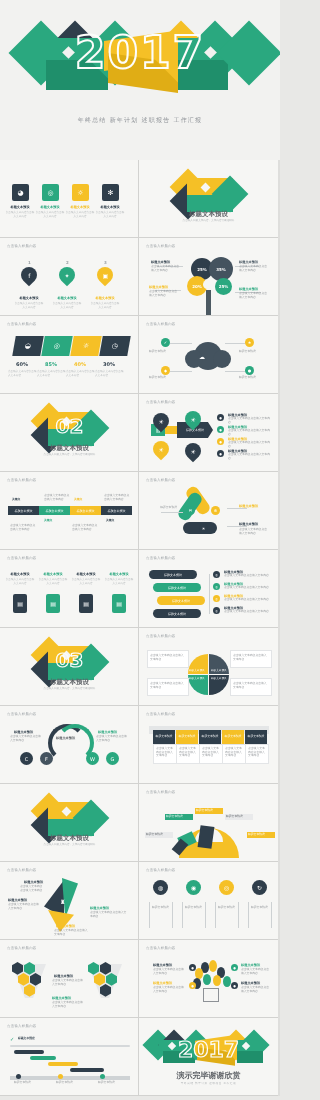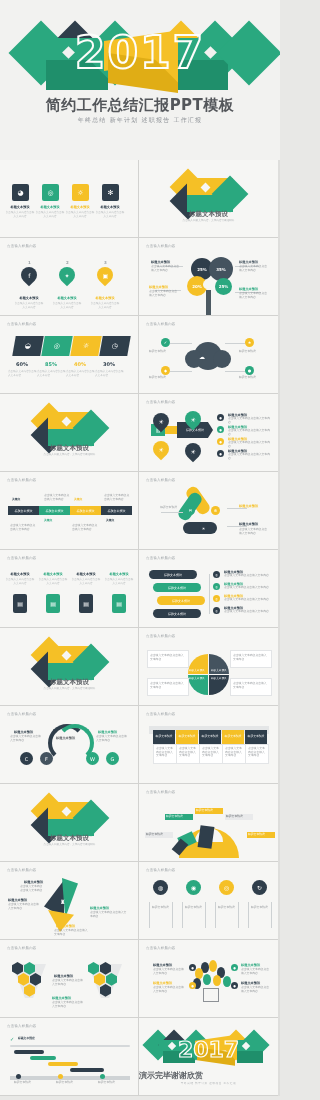--- a/index.html
+++ b/index.html
@@ -56,21 +56,21 @@
   .tbar{position:absolute;height:9px;display:flex;align-items:center;justify-content:center;color:#fff;font-size:3px;}
   .card{position:absolute;background:#fff;border:.5px solid #e2e4e6;}
   .phone{position:absolute;width:14px;height:19px;border-radius:2px;display:flex;align-items:center;justify-content:center;color:#fff;font-size:6px;}
   .ring{position:absolute;border-radius:50%;border-style:solid;}
   .quad{position:absolute;width:20px;height:20px;}
   .th{position:absolute;width:22px;height:14px;display:flex;align-items:center;justify-content:center;color:#fff;font-size:2.8px;text-align:center;line-height:3.4px;}
   .tc{position:absolute;width:22px;height:18px;background:#fff;border:.5px solid #e3e5e7;}
   .hex{position:absolute;width:11px;height:12.7px;clip-path:polygon(50% 0,100% 25%,100% 75%,50% 100%,0 75%,0 25%);
        display:flex;align-items:center;justify-content:center;color:#fff;font-size:3px;}
   .ic{position:absolute;border-radius:50%;display:flex;align-items:center;justify-content:center;color:#fff;font-size:6px;}
-  .end-t{position:absolute;left:0;top:52px;width:139px;text-align:left;font-size:8px;color:#5d6166;font-weight:bold;}
+  .end-t{position:absolute;left:0;top:52px;width:139px;text-align:center;font-size:8px;color:#5d6166;font-weight:bold;}
   .end-s{position:absolute;left:0;top:63px;width:139px;text-align:center;font-size:2.6px;color:#b0b4b7;letter-spacing:.6px;}
   .gl{position:absolute;background:#cdd1d3;}
 </style>
 </head>
 <body>
 
 <div id="page">
 
   <div class="cover">
     <div class="ribbon-wrap">
@@ -83,21 +83,20 @@
       <div class="band" style="left:108px;top:40px;width:70px;background:#e0ad15;transform:skewY(8deg);"></div>
       <div class="dia" style="left:158px;top:12px;background:#f5c026;"></div>
       <div class="dia" style="left:192px;top:12px;background:#2aa87f;"></div>
       <div class="band" style="left:178px;top:20px;width:50px;background:#2aa87f;"></div>
       <div class="band" style="left:178px;top:42px;width:50px;background:#1f8f6b;"></div>
       <div class="dia" style="left:226px;top:12px;background:#2aa87f;"></div>
       <div style="position:absolute;left:64px;top:30px;width:9px;height:9px;background:#f2f2f0;transform:rotate(45deg);"></div>
       <div style="position:absolute;left:206px;top:30px;width:9px;height:9px;background:#f2f2f0;transform:rotate(45deg);"></div>
     </div>
     <div class="year outline">2017</div>
-    <div class="cov-title">简约工作总结汇报PPT模板</div>
     <div class="cov-sub">年终总结  新年计划  述职报告  工作汇报</div>
   </div>
 
   <div class="grid">
 
     <div class="slide">
       <div class="sq" style="left:12px;top:24px;background:#2f3e4b;">◕</div>
       <div class="sq" style="left:42px;top:24px;background:#2aa87f;">◎</div>
       <div class="sq" style="left:72px;top:24px;background:#f5c026;">☼</div>
       <div class="sq" style="left:102px;top:24px;background:#2f3e4b;">✻</div>
@@ -202,20 +201,21 @@
       <div class="tag" style="left:100px;top:60px;width:28px;">标题文本预设</div>
     </div>
 
     <div class="slide sec">
       <div class="dia2" style="left:36px;top:14px;background:#f5c026;"></div>
       <div class="dia2" style="left:36px;top:28px;background:#2f3e4b;"></div>
       <div class="bd" style="left:48px;top:18px;width:46px;background:#f5c026;"></div>
       <div class="bd" style="left:48px;top:35px;width:46px;background:#2aa87f;"></div>
       <div class="dia2" style="left:78px;top:21px;background:#2aa87f;"></div>
       <div style="position:absolute;left:63px;top:24px;width:7px;height:7px;background:#f6f6f4;transform:rotate(45deg);"></div>
+      <div class="sec-num">02</div>
       <div class="sec-t">标题文本预设</div>
       <div class="sec-s">点击输入简要文字内容，文字内容需概括精炼</div>
     </div>
 
     <div class="slide">
       <div class="s-head">点击输入标题内容</div>
       <div style="position:absolute;left:12px;top:30px;width:14px;height:12px;background:#2aa87f;display:flex;align-items:center;justify-content:center;color:#fff;font-size:5px;">▥</div>
       <div style="position:absolute;left:26px;top:32px;width:12px;height:8px;background:#f5c026;"></div>
       <div style="position:absolute;left:38px;top:28px;width:36px;height:16px;background:#2f3e4b;clip-path:polygon(0 0,86% 0,100% 50%,86% 100%,0 100%);display:flex;align-items:center;justify-content:center;color:#fff;font-size:3px;">标题文本预设</div>
       <div class="pin" style="left:14px;top:19px;background:#2f3e4b;">
@@ -314,20 +314,21 @@
       <div class="tag" style="left:85px;top:60px;width:46px;">点击输入文本内容点击输入文本内容</div>
     </div>
 
     <div class="slide sec">
       <div class="dia2" style="left:36px;top:14px;background:#f5c026;"></div>
       <div class="dia2" style="left:36px;top:28px;background:#2f3e4b;"></div>
       <div class="bd" style="left:48px;top:18px;width:46px;background:#f5c026;"></div>
       <div class="bd" style="left:48px;top:35px;width:46px;background:#2aa87f;"></div>
       <div class="dia2" style="left:78px;top:21px;background:#2aa87f;"></div>
       <div style="position:absolute;left:63px;top:24px;width:7px;height:7px;background:#f6f6f4;transform:rotate(45deg);"></div>
+      <div class="sec-num">03</div>
       <div class="sec-t">标题文本预设</div>
       <div class="sec-s">点击输入简要文字内容，文字内容需概括精炼</div>
     </div>
 
     <div class="slide">
       <div class="s-head">点击输入标题内容</div>
       <div class="quad" style="left:49px;top:26px;background:#f5c026;border-radius:20px 0 0 0;"></div>
       <div class="quad" style="left:70px;top:26px;background:#44535f;border-radius:0 20px 0 0;"></div>
       <div class="quad" style="left:49px;top:47px;background:#2aa87f;border-radius:0 0 0 20px;"></div>
       <div class="quad" style="left:70px;top:47px;background:#2f3e4b;border-radius:0 0 20px 0;"></div>

